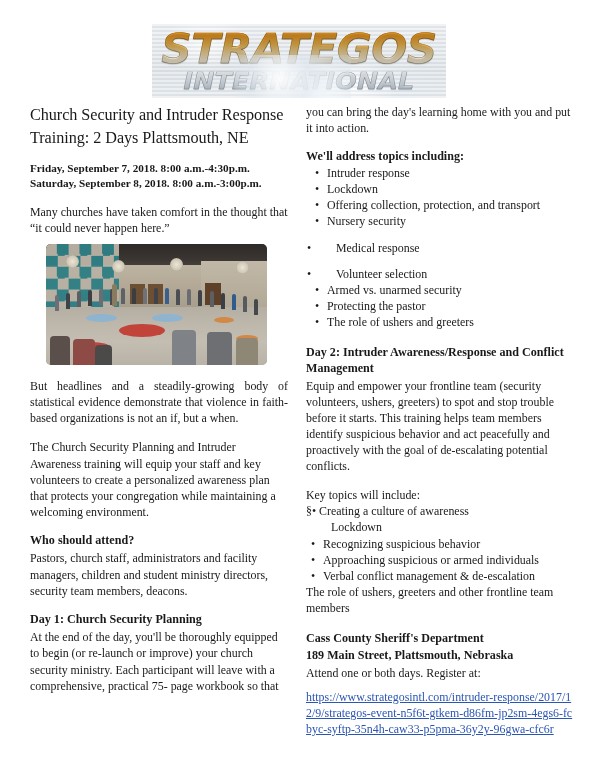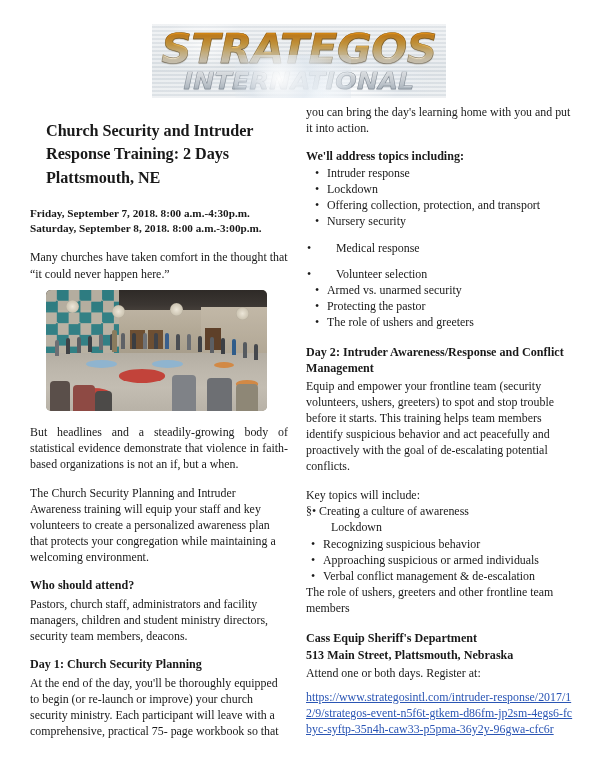--- a/index.html
+++ b/index.html
@@ -111,23 +111,23 @@
   
   .col {
     position: absolute;
     top: 104px;
   }
   .col-left  { left: 30px;  width: 258px; }
   .col-right { left: 306px; width: 272px; }
 
   
   h1.doc-title {
-    margin: 16px;
+    margin: 0;
     font-size: 16.2px;
-    font-weight: bold;
+    font-weight: normal;
     line-height: 1.44;
     letter-spacing: -0.05px;
   }
   .event-dates {
     margin: 10px 0 0 0;
     font-size: 11.2px;
     font-weight: bold;
     line-height: 1.36;
   }
   p.body {
@@ -409,21 +409,21 @@
       </li>
       <li>
         <span class="bul">•</span>
         <span>Verbal conflict management &amp; de-escalation</span>
       </li>
     </ul>
 
     <div class="plain-line">The role of ushers, greeters and other frontline team members</div>
 
     <div class="venue">
-      <div>Cass Equip Sheriff's Department</div>
-      <div>513 Main Street, Plattsmouth, Nebraska</div>
+      <div>Cass County Sheriff's Department</div>
+      <div>189 Main Street, Plattsmouth, Nebraska</div>
     </div>
 
     <div class="register">Attend one or both days.  Register at:</div>
     <a class="url-link" href="#">https://www.strategosintl.com/intruder-response/2017/12/9/strategos-event-n5f6t-gtkem-d86fm-jp2sm-4egs6-fcbyc-syftp-35n4h-caw33-p5pma-36y2y-96gwa-cfc6r</a>
   </div>
 
 </div>
 
 </body></html>

